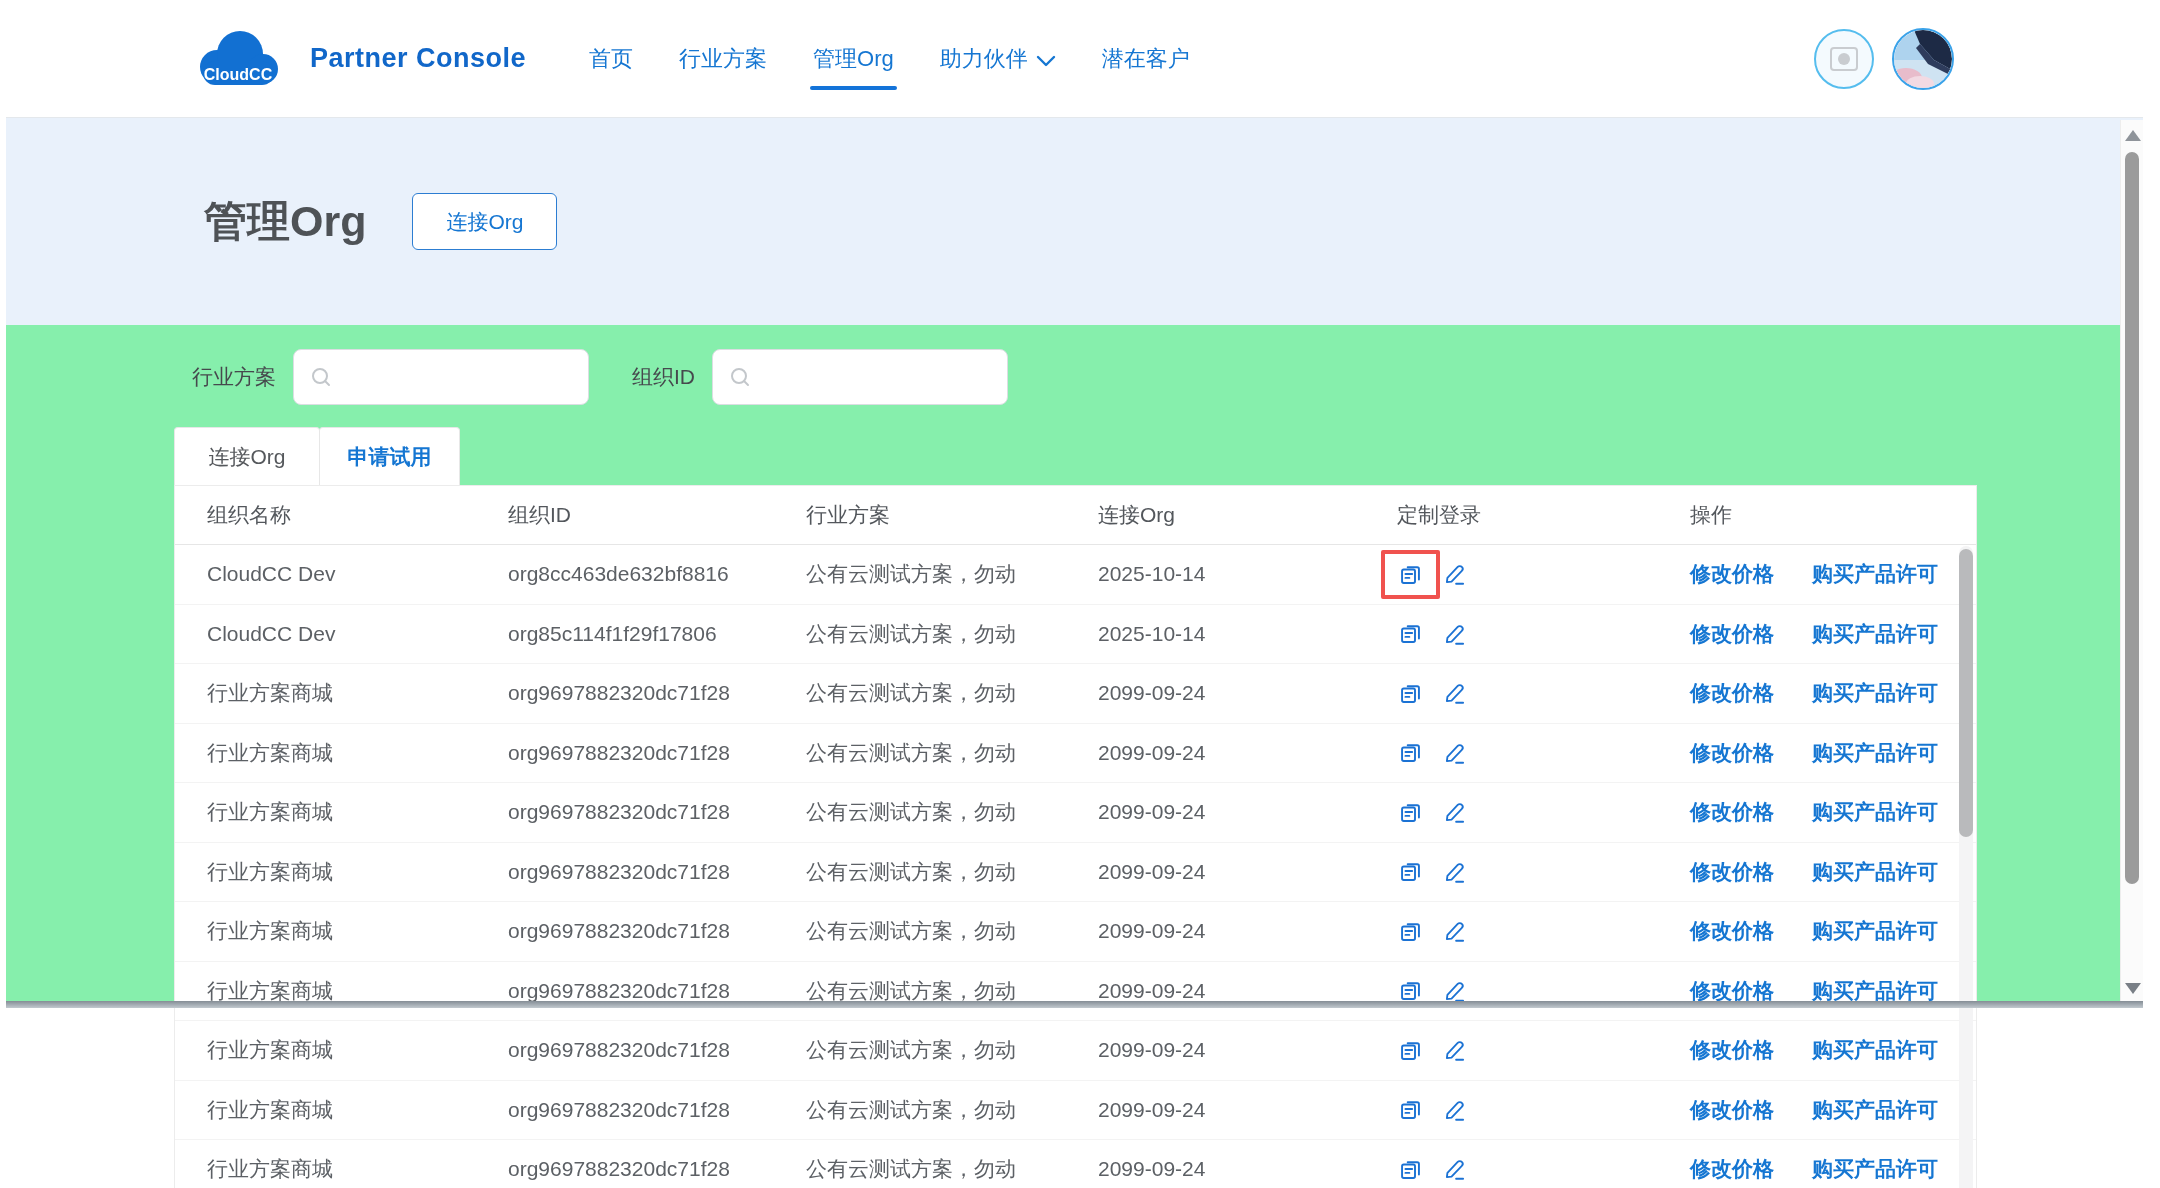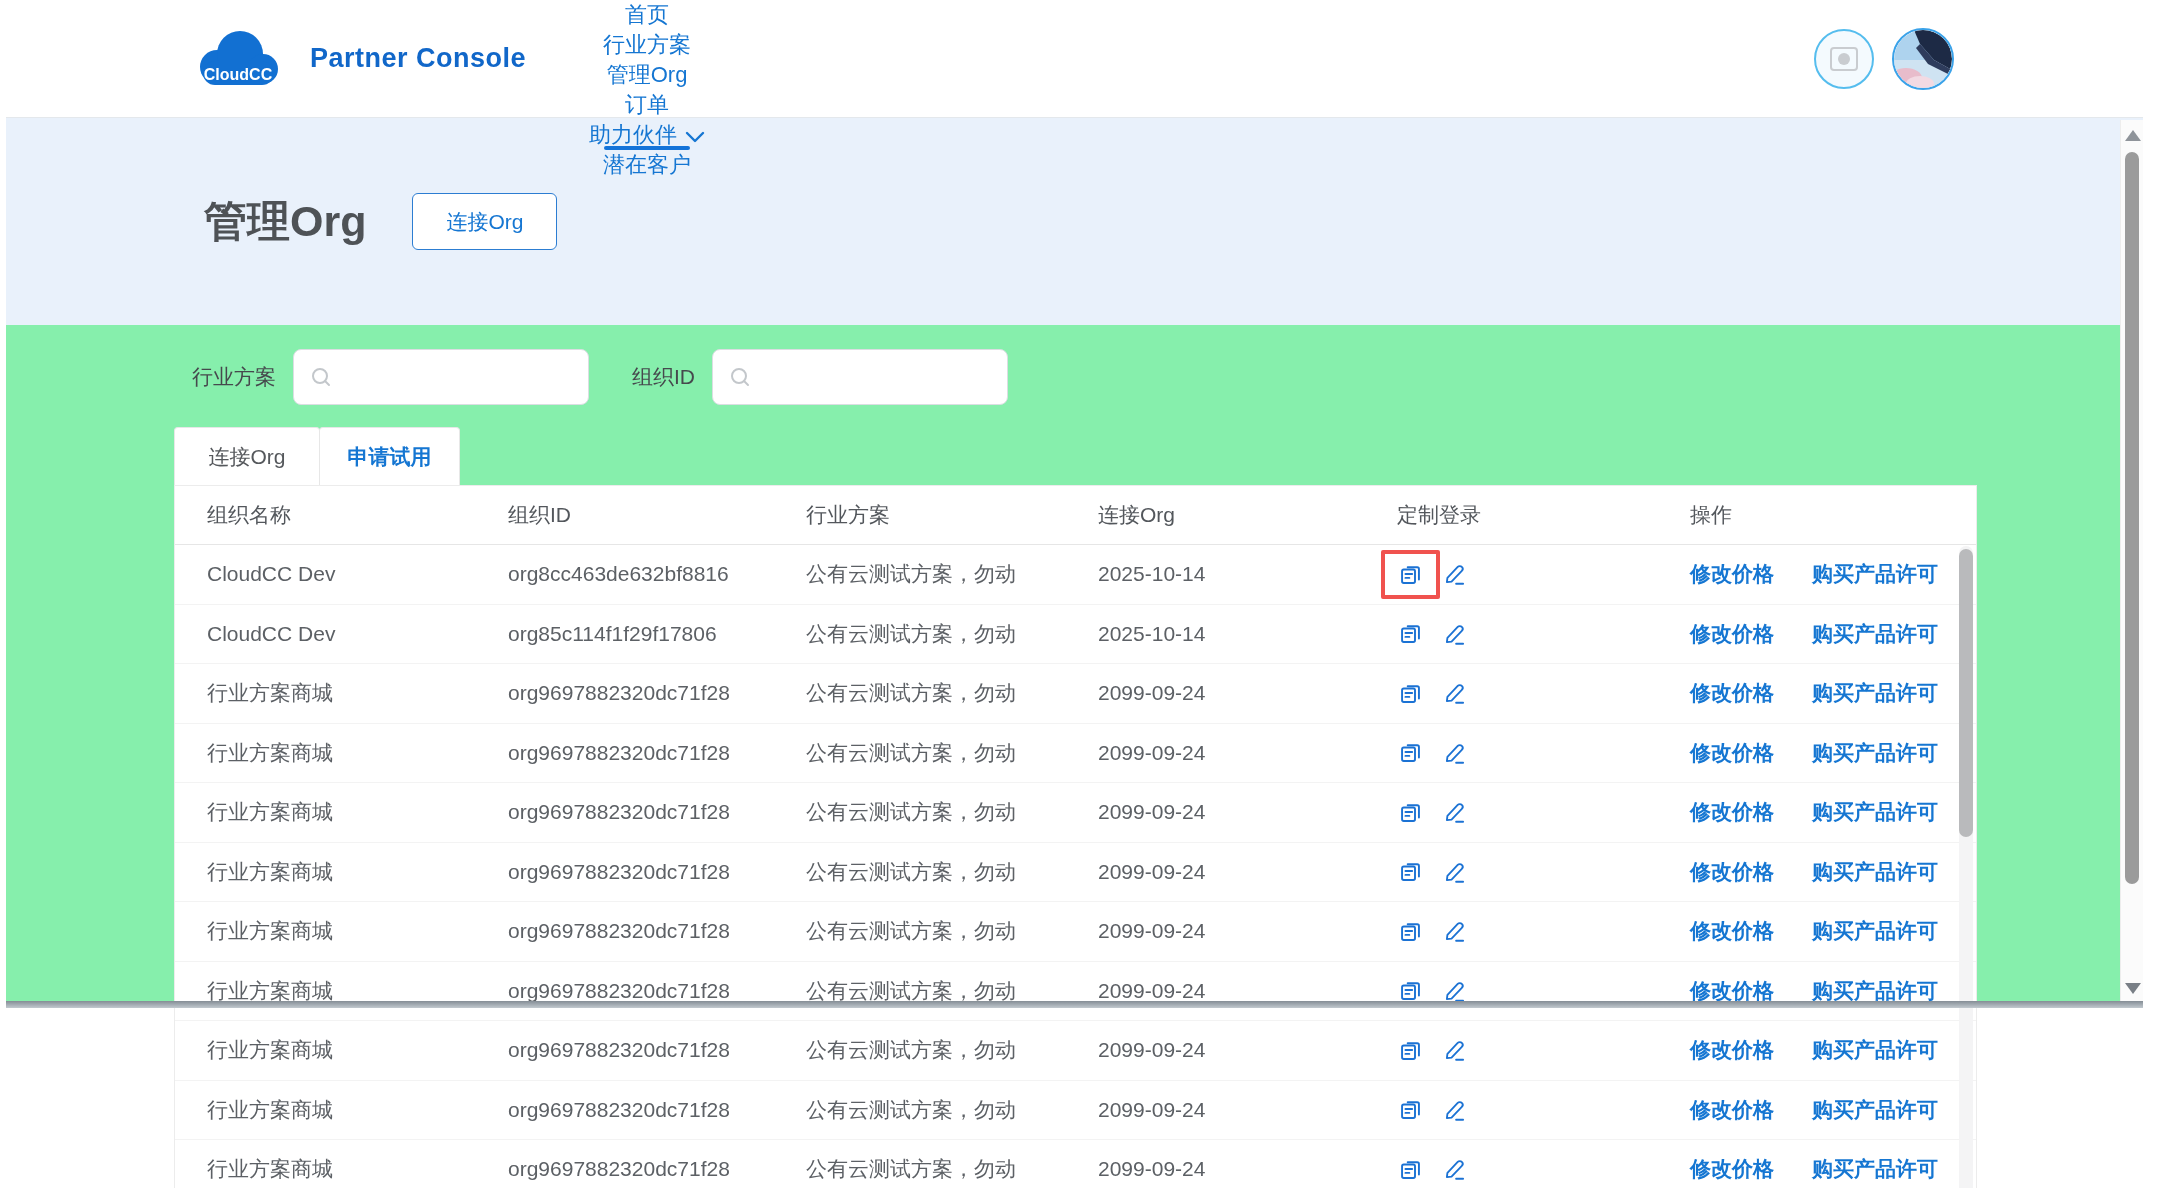--- a/index.html
+++ b/index.html
@@ -5,21 +5,21 @@
   * { box-sizing: border-box; margin: 0; padding: 0; }
   html,body { width:2160px; height:1188px; overflow:hidden; background:#fff;
     font-family:"Liberation Sans","DejaVu Sans",sans-serif; }
   .page { position:relative; width:2137px; height:1008px; background:#86efac;margin-left:6px; }
 
   
   .navbar { position:relative; height:118px; background:#fff; display:flex; align-items:center;
     padding-left:186px; border-bottom:1px solid #e4e8ec; }
   .logo { display:flex; align-items:center; }
   .brand { margin-left:26px; font-size:27px; font-weight:bold; color:#1167c9; letter-spacing:.5px; }
-  .nav { display:flex; align-items:center; margin-left:40px; height:118px;flex-direction:column; }
+  .nav { display:flex; align-items:center; margin-left:40px; height:118px; }
   .nav-item { position:relative; display:flex; align-items:center; gap:8px; height:118px;
     padding:0 23px; font-size:22px; color:#1576d2; text-decoration:none; cursor:pointer; }
   .nav-item.active .nav-label { font-weight:normal; }
   .nav-item.active::after { content:""; position:absolute; left:20px; right:20px; top:86px;
     height:4px; background:#1373d9; border-radius:2px; }
   .chevron { display:none; margin-top:4px; }
   .nav-item.has-dd .chevron { display:inline-block; }
   .nav-right { position:absolute; right:189px; top:0; height:118px; display:flex; align-items:center; gap:18px; }
   .circle-badge { width:60px; height:60px; border-radius:50%; border:2px solid #55bdee; background:#f4fafe;
     display:flex; align-items:center; justify-content:center; cursor:pointer; }
@@ -112,24 +112,20 @@
       <span class="nav-label">行业方案</span>
 
     </a>
 
 
     <a class="nav-item active">
       <span class="nav-label">管理Org</span>
 
     </a>
 
-    <a class="nav-item">
-      <span class="nav-label">订单</span>
-
-    </a>
 
     <a class="nav-item has-dd">
       <span class="nav-label">助力伙伴</span>
       <svg class="chevron" width="20" height="12" viewBox="0 0 20 12">
         <polyline points="2,2 10,10 18,2" fill="none" stroke="#1576d2" stroke-width="2.4" stroke-linecap="round" stroke-linejoin="round"></polyline>
       </svg>
     </a>
 
     <a class="nav-item">
       <span class="nav-label">潜在客户</span>

